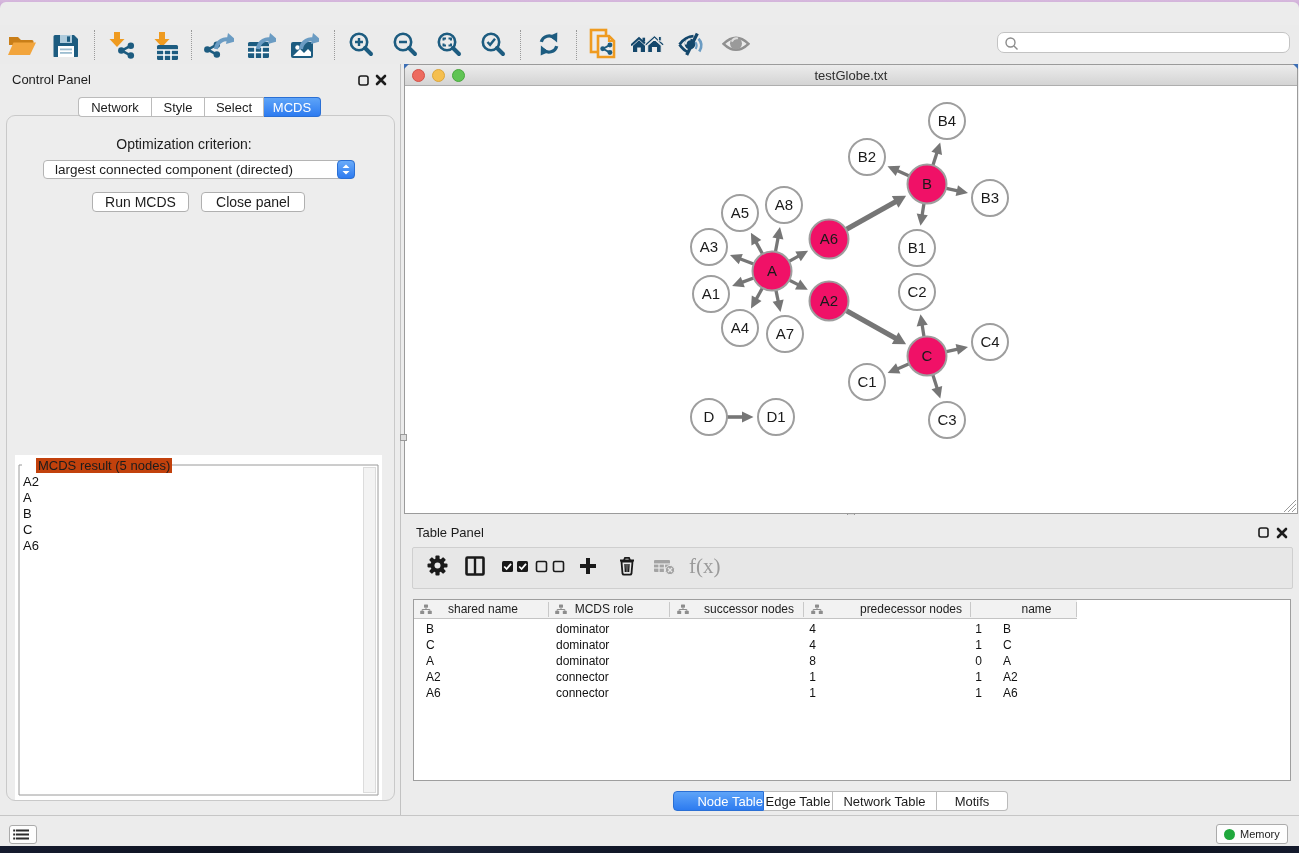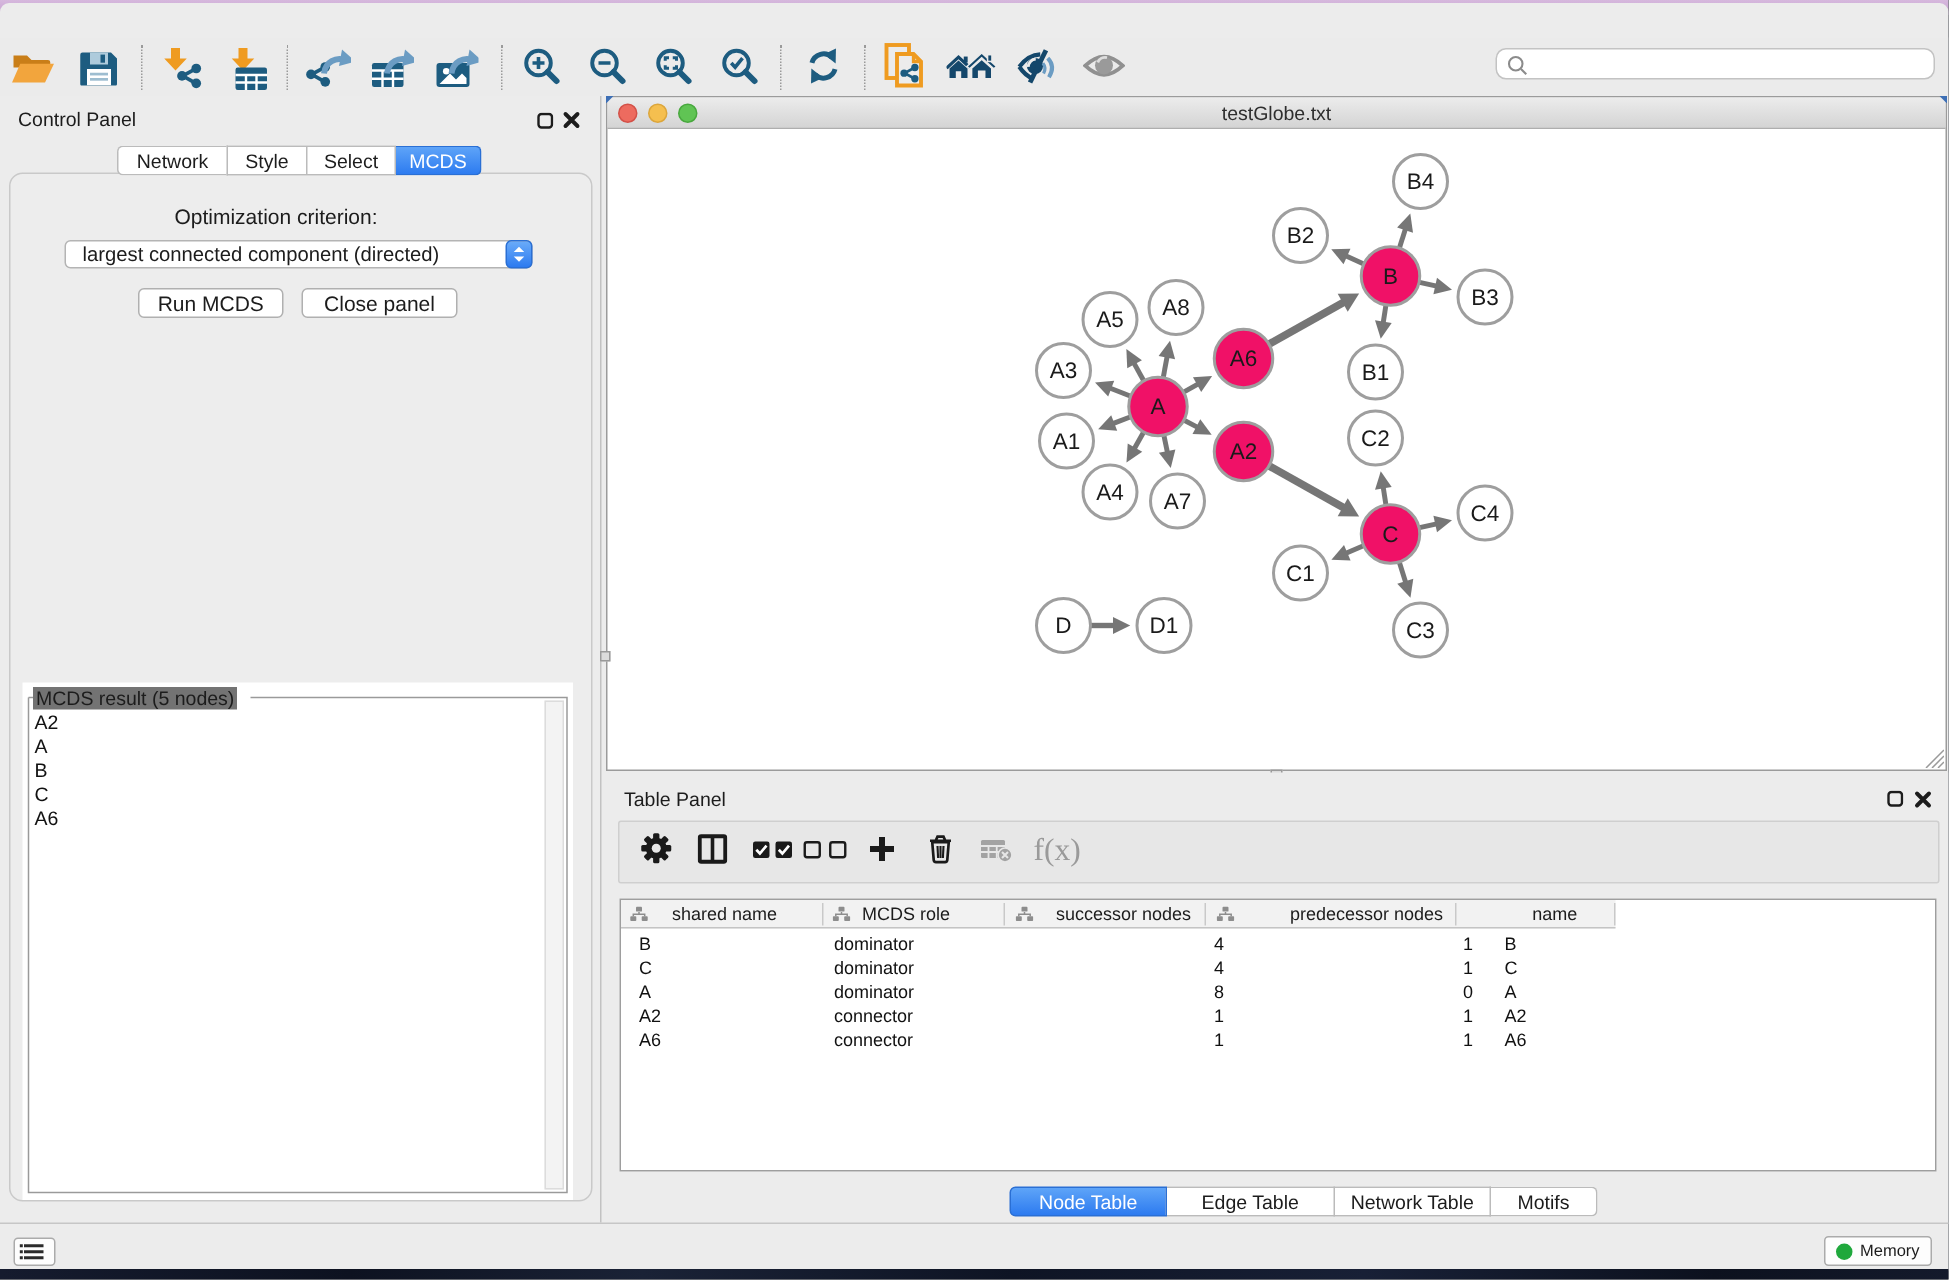--- a/index.html
+++ b/index.html
@@ -192,21 +192,21 @@
               <path d="M4.5 7 L8 3.5 L11.5 7 Z M4.5 10 L8 13.5 L11.5 10 Z" fill="#fff"></path>
             </svg></div>
         </div>
         <div style="position:absolute;left:92px;top:128px;width:97px;height:20px;line-height:19px;background:#fff;border:1px solid #b0b0b0;border-radius:4px;font-size:14px;color:#1c1c1c;text-align:center">Run MCDS</div>
         <div style="position:absolute;left:201px;top:128px;width:104px;height:20px;line-height:19px;background:#fff;border:1px solid #b0b0b0;border-radius:4px;font-size:14px;color:#1c1c1c;text-align:center">Close panel</div>
         <div style="position:absolute;left:15px;top:391px;width:367px;height:345px;background:#fff">
           <svg style="position:absolute;left:0;top:0" width="367" height="345" viewBox="0 0 367 345">
             <path d="M4 15 v-5 M4 10 h3" fill="none" stroke="#9a9a9a"></path>
             <path d="M152 10 h211 v330 h-359 v-325" fill="none" stroke="#9a9a9a"></path>
           </svg>
-          <div style="position:absolute;left:7px;top:3px;font-size:13px;color:#1c1c1c;background:#737373;padding:0 2px">MCDS result (5 nodes)</div>
+          <div style="position:absolute;left:21px;top:3px;font-size:13px;color:#1c1c1c;background:#c2410c;padding:0 2px">MCDS result (5 nodes)</div>
           <div style="position:absolute;left:5px;top:19px;width:354px;height:320px;background:#fff;font-size:13px;color:#111;line-height:16px;padding-left:3px">A2<br>A<br>B<br>C<br>A6</div>
           <div style="position:absolute;left:348px;top:12px;width:13px;height:326px;background:#f3f3f3;border:1px solid #dcdcdc"></div>
         </div>
       </div>
       <div style="position:absolute;left:404px;top:0px;width:894px;height:450px;border:1px solid #9b9b9b;background:#fff">
         <div style="position:absolute;left:0;top:0;width:100%;height:21px;background:linear-gradient(#ececec,#d4d4d4);border-bottom:1px solid #aeaeae">
           <div style="position:absolute;left:7px;top:4px;width:13px;height:13px;border-radius:50%;background:#ed6b5f;border:1px solid #d35148;box-sizing:border-box"></div>
           <div style="position:absolute;left:27px;top:4px;width:13px;height:13px;border-radius:50%;background:#f5bf4f;border:1px solid #dca63b;box-sizing:border-box"></div>
           <div style="position:absolute;left:47px;top:4px;width:13px;height:13px;border-radius:50%;background:#60c454;border:1px solid #48a83e;box-sizing:border-box"></div>
           <div style="position:absolute;left:0;top:3px;width:100%;text-align:center;font-size:13px;color:#2e2e2e">testGlobe.txt</div>
@@ -456,22 +456,22 @@
           </div>
           <div style="position:absolute;left:0;top:86px;width:878px;height:16px;font-size:12px;color:#111">
             <span style="position:absolute;left:12px">A6</span>
             <span style="position:absolute;left:142px">connector</span>
             <span style="position:absolute;left:300px;width:102px;text-align:right">1</span>
             <span style="position:absolute;left:460px;width:108px;text-align:right">1</span>
             <span style="position:absolute;left:589px">A6</span>
           </div>
         </div>
         <div style="position:absolute;left:271px;top:276px;height:20px;display:flex;font-size:13px">
-          <div style="width:105px;background:linear-gradient(#5ea4f8,#2d7bf0);border:1px solid #2a6fd4;border-radius:4px 0 0 4px;text-align:center;line-height:19px;color:#fff">Node Table</div>
-          <div style="width:112px;background:#fff;border:1px solid #bbb;border-left:none;text-align:center;line-height:19px;color:#1c1c1c">Edge Table</div>
+          <div style="width:91px;background:linear-gradient(#5ea4f8,#2d7bf0);border:1px solid #2a6fd4;border-radius:4px 0 0 4px;text-align:right;line-height:19px;color:#fff">Node Table</div>
+          <div style="width:69px;background:#fff;border:1px solid #bbb;border-left:none;text-align:center;line-height:19px;color:#1c1c1c">Edge Table</div>
           <div style="width:104px;background:#fff;border:1px solid #bbb;border-left:none;text-align:center;line-height:19px;color:#1c1c1c">Network Table</div>
           <div style="width:71px;background:#fff;border:1px solid #bbb;border-left:none;border-radius:0 4px 4px 0;text-align:center;line-height:19px;color:#1c1c1c">Motifs</div>
         </div>
       </div>
       <div style="position:absolute;left:0;top:751px;width:1299px;height:31px;background:#ececec;border-top:1px solid #c6c6c6">
         <div style="position:absolute;left:9px;top:9px;width:28px;height:19px;background:#fdfdfd;border:1px solid #ababab;border-radius:3px"><svg width="26" height="17" viewBox="0 0 26 17">
             <g fill="#2b2b2b">
               <rect x="6" y="3.5" width="13" height="2"></rect>
               <rect x="6" y="7.5" width="13" height="2"></rect>
               <rect x="6" y="11.5" width="13" height="2"></rect>

